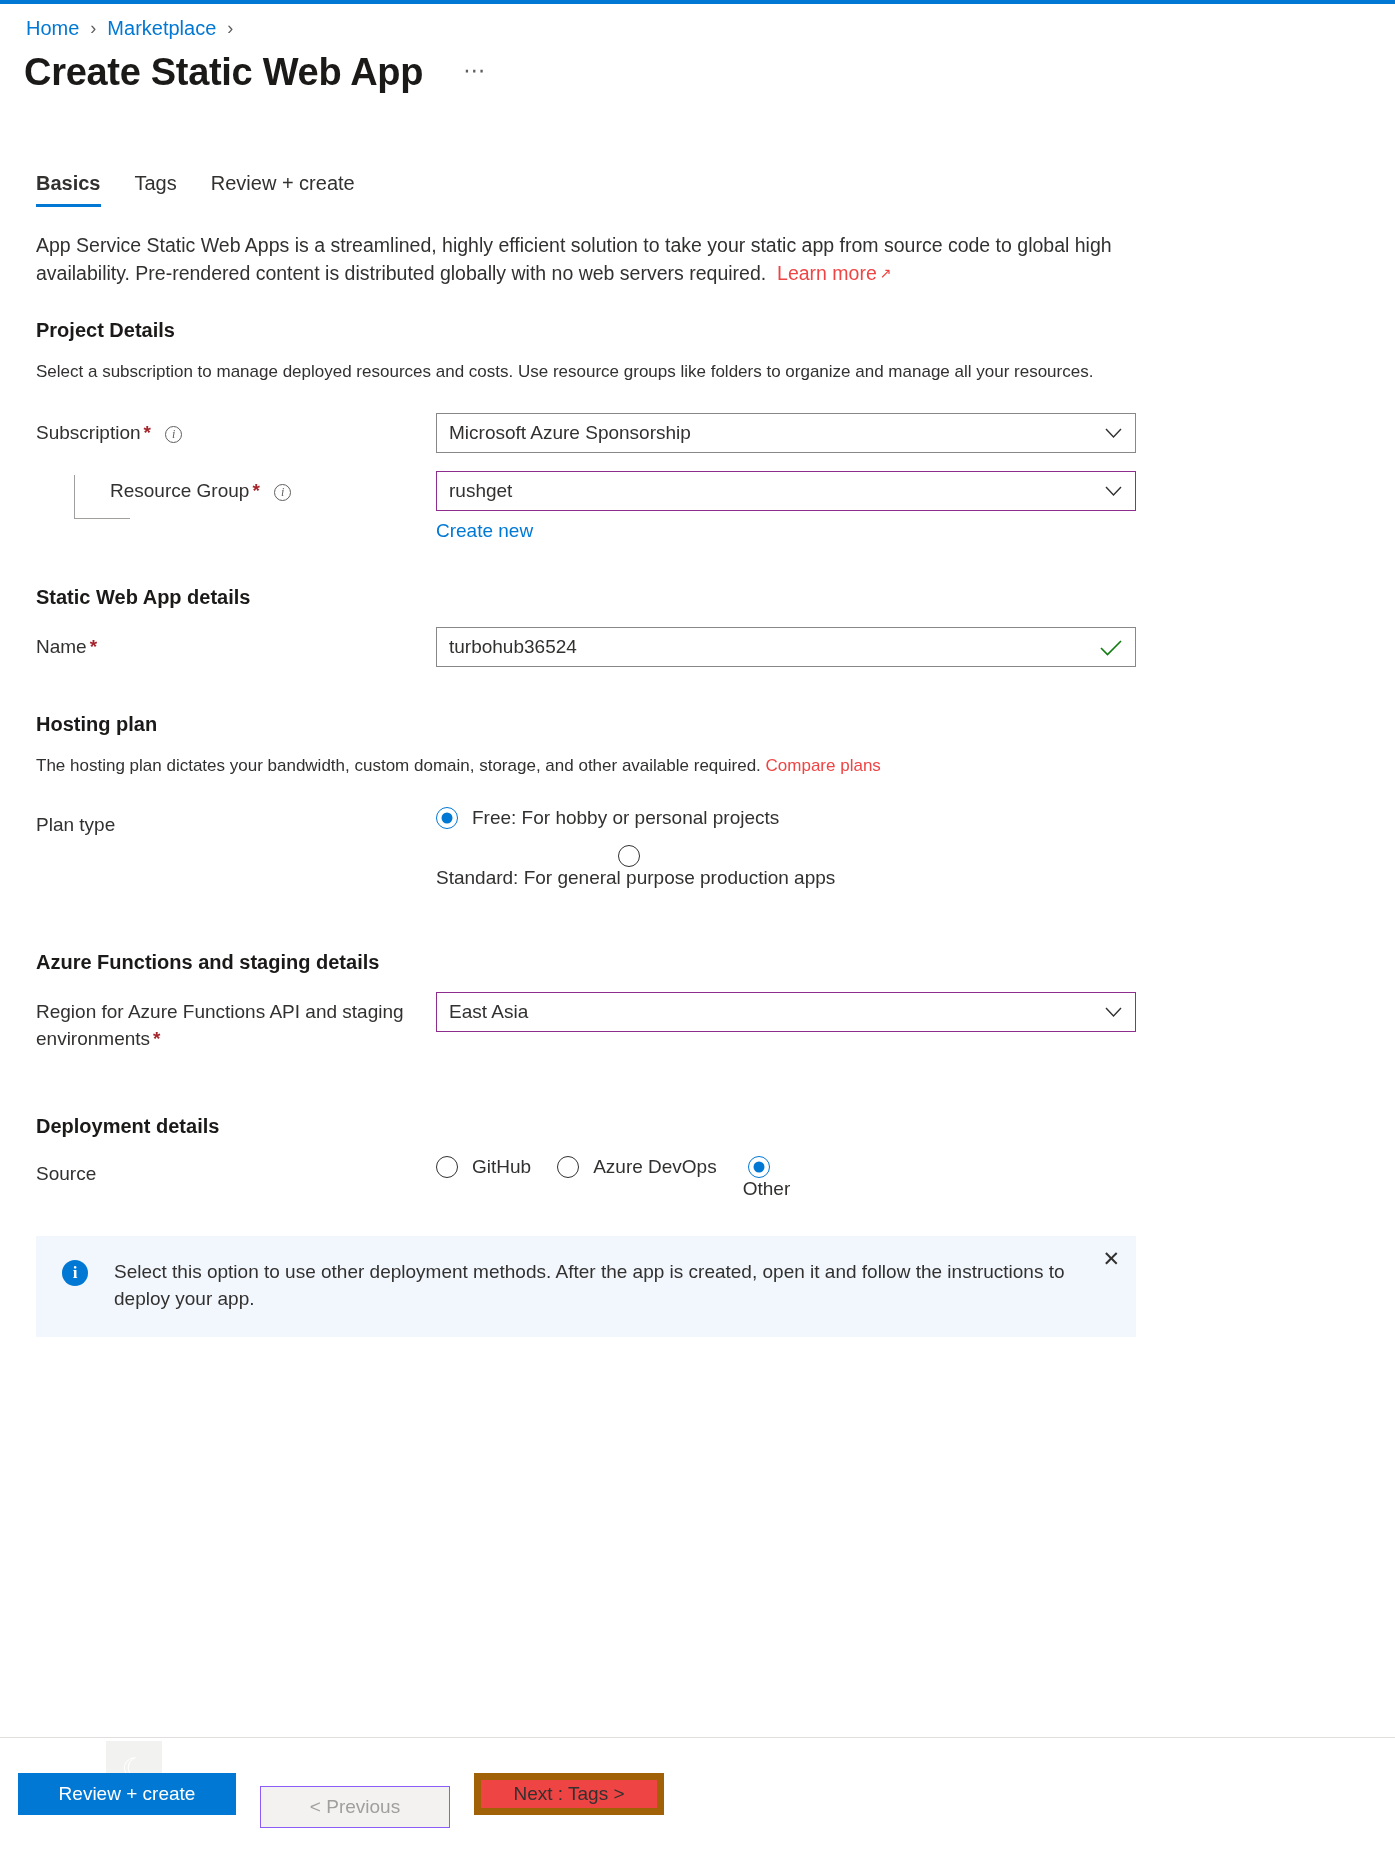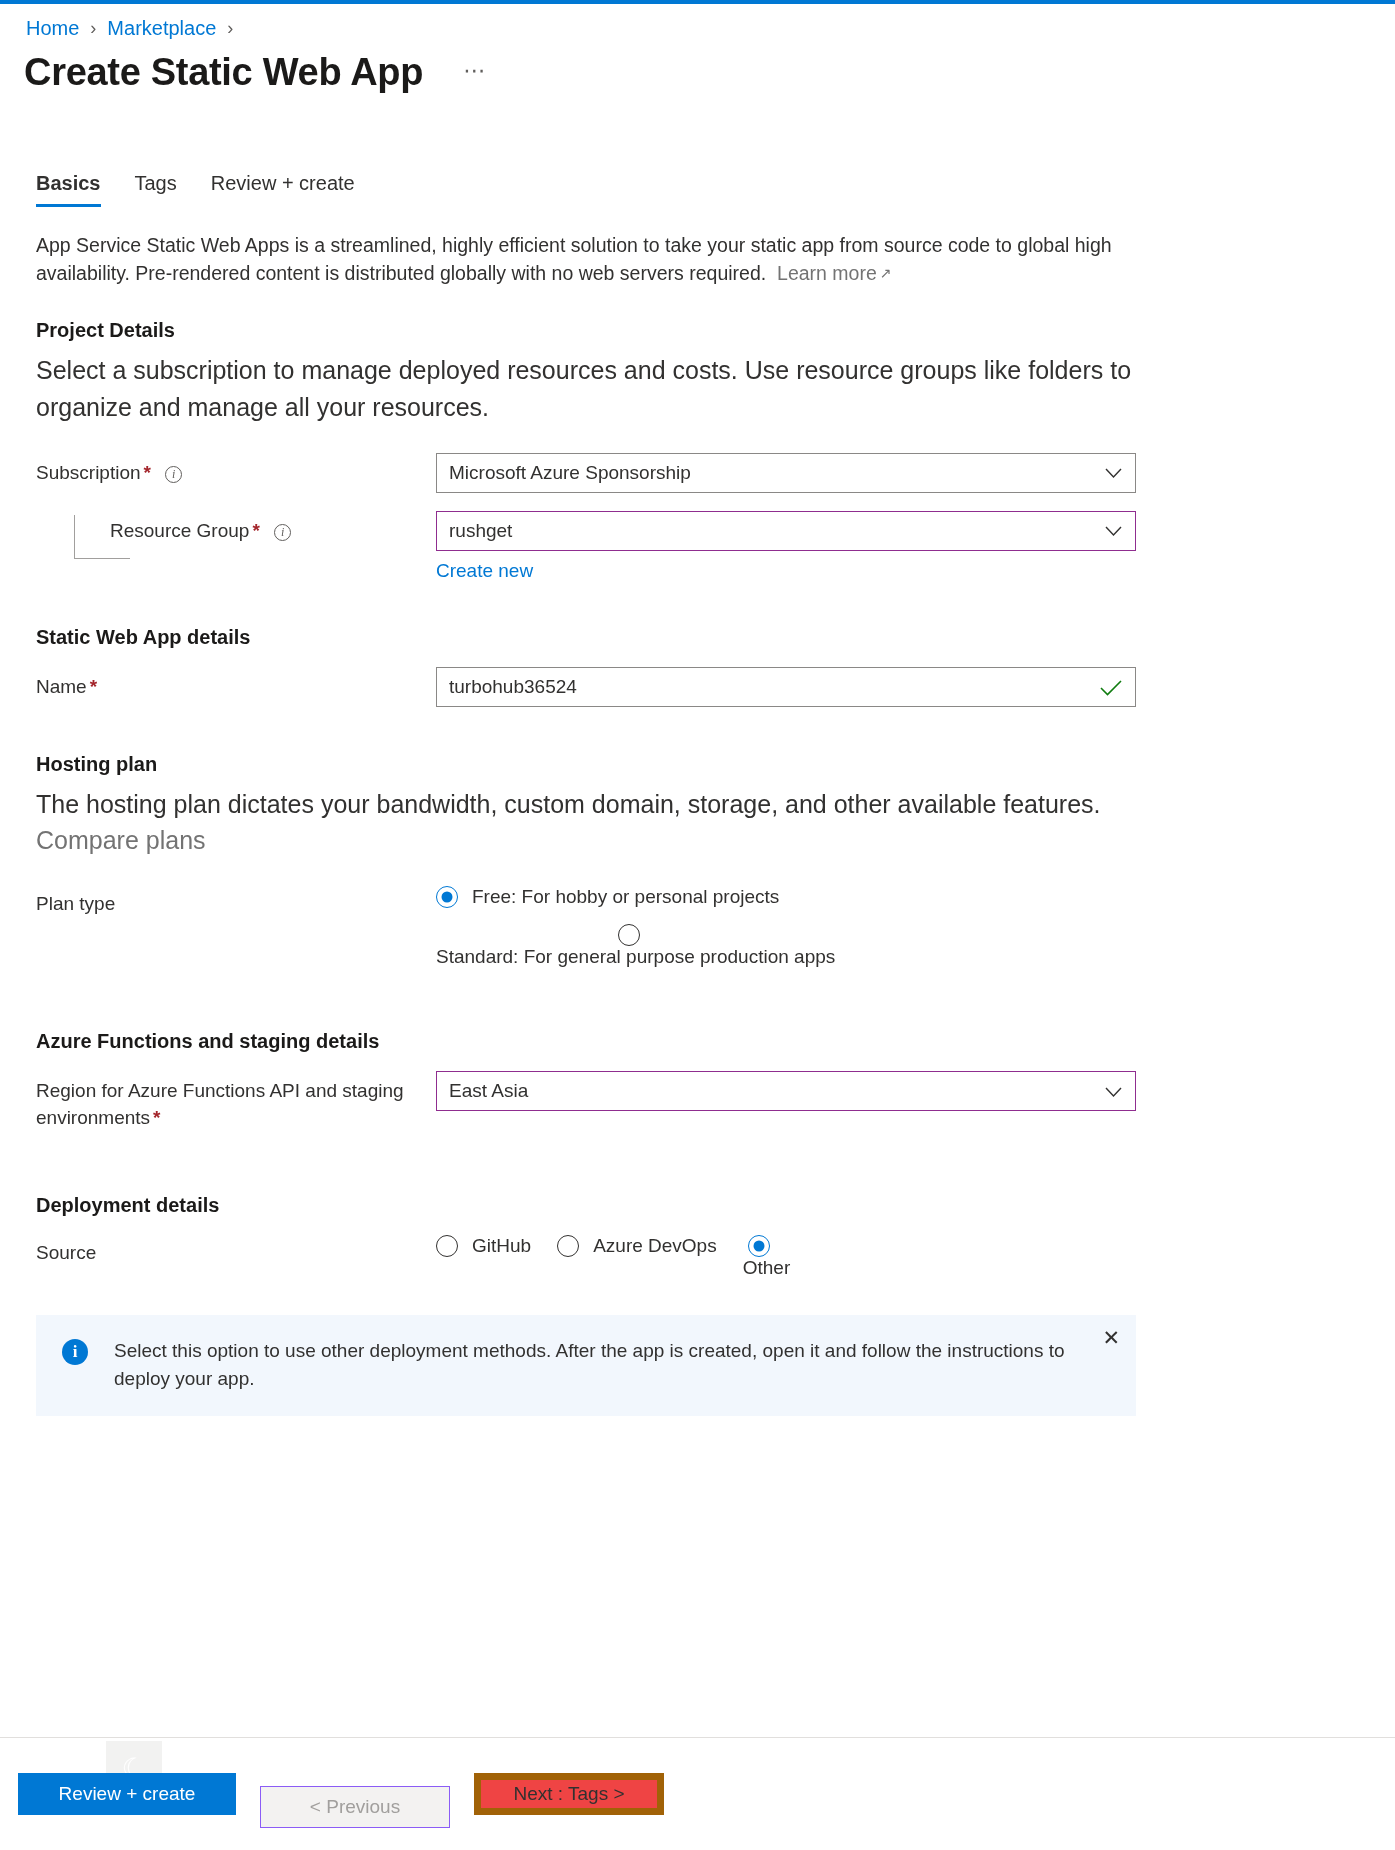--- a/index.html
+++ b/index.html
@@ -99,44 +99,44 @@
     padding: 24px 0 0 24px;
     width: 1160px;
   }
   .intro {
     font-size: 19.5px;
     line-height: 1.45;
     color: #323130;
     max-width: 1100px;
   }
   .inline-link {
-    color: #737373;
+    color: #ef4444;
     text-decoration: none;
     cursor: pointer;
     white-space: nowrap;
   }
   .ext-icon {
     display: inline-block;
     font-size: 14px;
     margin-left: 3px;
     position: relative;
     top: -2px;
   }
 
   .section-head {
     font-size: 20px;
     font-weight: 700;
     color: #1b1a19;
     margin-top: 32px;
   }
   .section-desc {
-    font-size: 25px;
+    font-size: 17px;
     line-height: 1.45;
     color: #323130;
-    margin-top: 10px;
+    margin-top: 18px;
     max-width: 1105px;
   }
 
   
   .row {
     display: flex;
     align-items: flex-start;
     margin-top: 22px;
   }
   .row-label {
@@ -458,21 +458,21 @@
         <span class="check-ok">
           <svg width="22" height="16" viewBox="0 0 22 16">
               <path d="M1 8 L7.5 14.5 L21 1" stroke="#107c10" stroke-width="1.6" fill="none"></path>
             </svg>
         </span>
       </div>
     </div>
 
     <div class="section-head" style="margin-top:46px;">Hosting plan</div>
     <div class="section-desc">
-      <span>The hosting plan dictates your bandwidth, custom domain, storage, and other available features.</span>
+      <span>The hosting plan dictates your bandwidth, custom domain, storage, and other available required.</span>
       <a class="inline-link">Compare plans</a>
     </div>
 
     <div class="row" style="margin-top:26px;">
       <div class="row-label">Plan type</div>
       <div class="radio-group">
         <div class="radio-row">
           <span class="radio checked"></span>
           <span class="radio-label">Free: For hobby or personal projects</span>
         </div>

